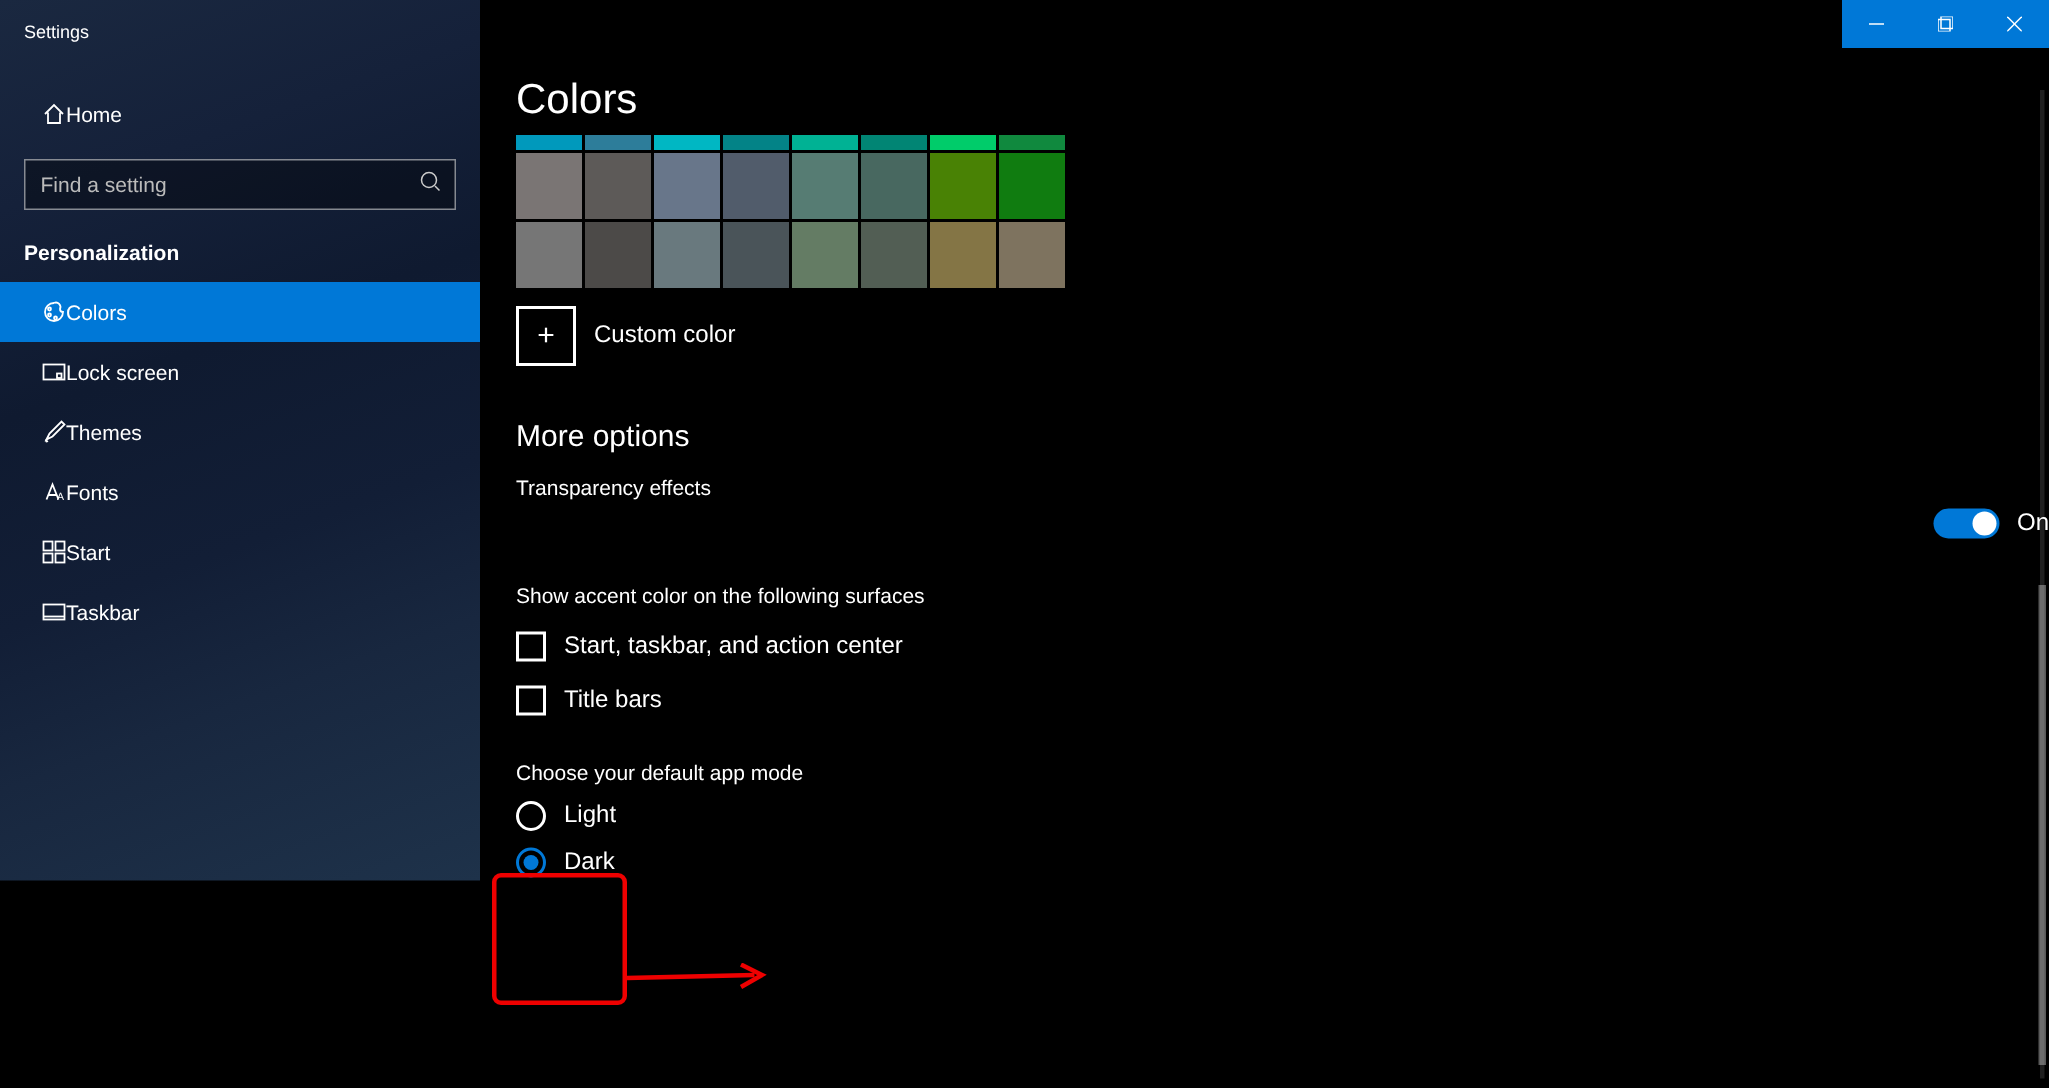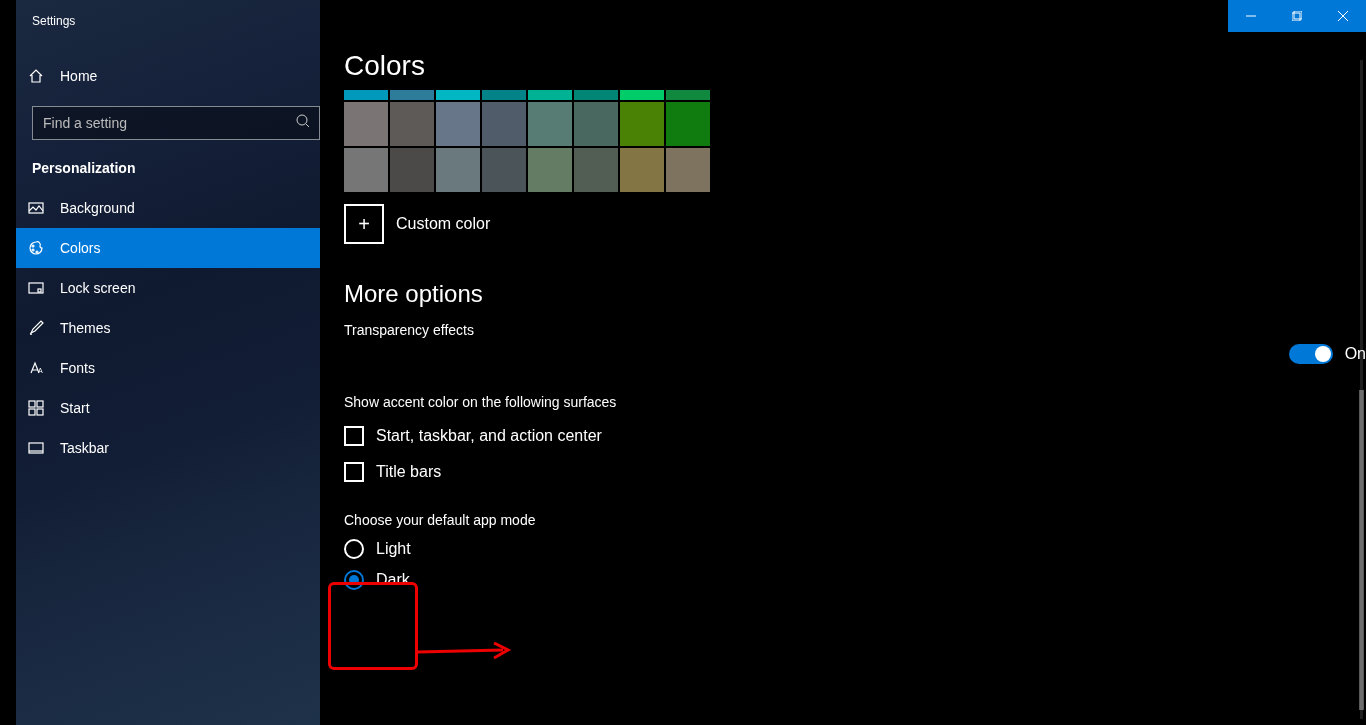--- a/index.html
+++ b/index.html
@@ -2,26 +2,26 @@
 <html><head>
 <meta charset="utf-8">
 <style>
   * { margin:0; padding:0; box-sizing:border-box; font-family:"Segoe UI",Arial,sans-serif; }
   body { width:1366px; height:725px; background:#000; color:#fff; overflow:hidden; position:relative; }
 
   .titlebar { position:absolute; top:0; right:0; display:flex; height:32px; z-index:10; }
   .titlebar-btn { width:46px; height:32px; display:flex; align-items:center; justify-content:center; background:#0078d7; cursor:pointer; }
   .titlebar-btn svg { stroke:#fff; stroke-width:1; fill:none; }
 
-  .sidebar { position:absolute; left:16px; top:0; width:320px; height:725px;
+  .sidebar { position:absolute; left:0; top:0; width:320px; height:587px;
     background:linear-gradient(160deg,#1a2840 0%,#15213a 20%,#0f1a30 40%,#121e36 60%,#18273f 75%,#1e324a 100%);
     padding-top:10px; }
   .app-title { font-size:12px; padding:4px 16px 20px; font-weight:400; }
 
-  .nav-item { display:flex; align-items:center; height:40px; width:100%; padding:0 12px; gap:16px; cursor:pointer; }
+  .nav-item { display:flex; align-items:center; height:40px; width:100%; padding:0 28px; cursor:pointer; }
   .nav-item .icon { width:16px; height:16px; display:flex; align-items:center; justify-content:center; }
   .nav-item .icon svg { stroke:#fff; stroke-width:1.2; fill:none; }
   .nav-label { font-size:14px; }
 
   .search-wrap { padding:10px 16px 16px; }
   .search { width:100%; height:34px; background:rgba(0,0,0,0.35); border:1px solid rgba(255,255,255,0.5); padding:0 34px 0 10px; color:#fff; font-size:14px; }
   .search::placeholder { color:#bbb; }
   .search-wrap { position:relative; }
   .search-icon { position:absolute; right:26px; top:18px; }
 
@@ -32,21 +32,21 @@
   .content { position:absolute; left:320px; top:0; right:0; bottom:0; background:#000; padding:50px 0 0 24px; }
   .page-title { font-size:28px; font-weight:400; margin-bottom:8px; }
 
   .swatch-row { display:flex; gap:2px; margin-bottom:2px; }
   .swatch { width:44px; height:44px; cursor:pointer; }
   .swatch.short { height:10px; }
 
   .custom-color { display:flex; align-items:center; gap:12px; margin-top:12px; cursor:pointer; }
   .custom-color .plus { width:40px; height:40px; border:2px solid #fff; display:flex; align-items:center; justify-content:center; font-size:20px; font-weight:300; }
 
-  .subheading { font-size:24px; font-weight:400; margin-top:36px; margin-bottom:12px; }
+  .subheading { font-size:20px; font-weight:400; margin-top:36px; margin-bottom:12px; }
   .setting-label { font-size:14px; margin-top:14px; margin-bottom:6px; }
 
   .toggle-row { display:flex; align-items:center; gap:12px;justify-content:flex-end; }
   .toggle { width:44px; height:20px; border-radius:10px; background:#0078d7; position:relative; cursor:pointer; }
   .toggle .knob { position:absolute; right:2px; top:2px; width:16px; height:16px; border-radius:50%; background:#fff; }
 
   .check-row { display:flex; align-items:center; gap:12px; margin-top:16px; cursor:pointer; }
   .checkbox { width:20px; height:20px; border:2px solid #fff; }
 
   .radio-row { display:flex; align-items:center; gap:12px; margin-top:11px; cursor:pointer; }
@@ -101,29 +101,20 @@
       <svg width="14" height="14" viewBox="0 0 14 14" stroke="#ccc" fill="none">
           <circle cx="6" cy="6" r="5"></circle>
           <line x1="10" y1="10" x2="13" y2="13"></line>
         </svg>
     </span>
   </div>
 
   <div class="section-title">Personalization</div>
 
   <div class="nav-list">
-    <div class="nav-item">
-      <span class="icon">
-          <svg width="16" height="16" viewBox="0 0 16 16">
-            <rect x="1" y="3" width="14" height="10"></rect>
-            <path d="M1 11 L5 7 L8 10 L11 6 L15 11"></path>
-          </svg>
-        </span>
-      <span class="nav-label">Background</span>
-    </div>
     <div class="nav-item active">
       <span class="icon">
           <svg width="16" height="16" viewBox="0 0 16 16">
             <path d="M8 2 A6 6 0 1 0 14 8 A2 2 0 0 1 12 6 A3 3 0 0 0 8 2"></path>
             <circle cx="5" cy="6" r="1"></circle>
             <circle cx="5" cy="10" r="1"></circle>
             <circle cx="9" cy="12" r="1"></circle>
           </svg>
         </span>
       <span class="nav-label">Colors</span>

